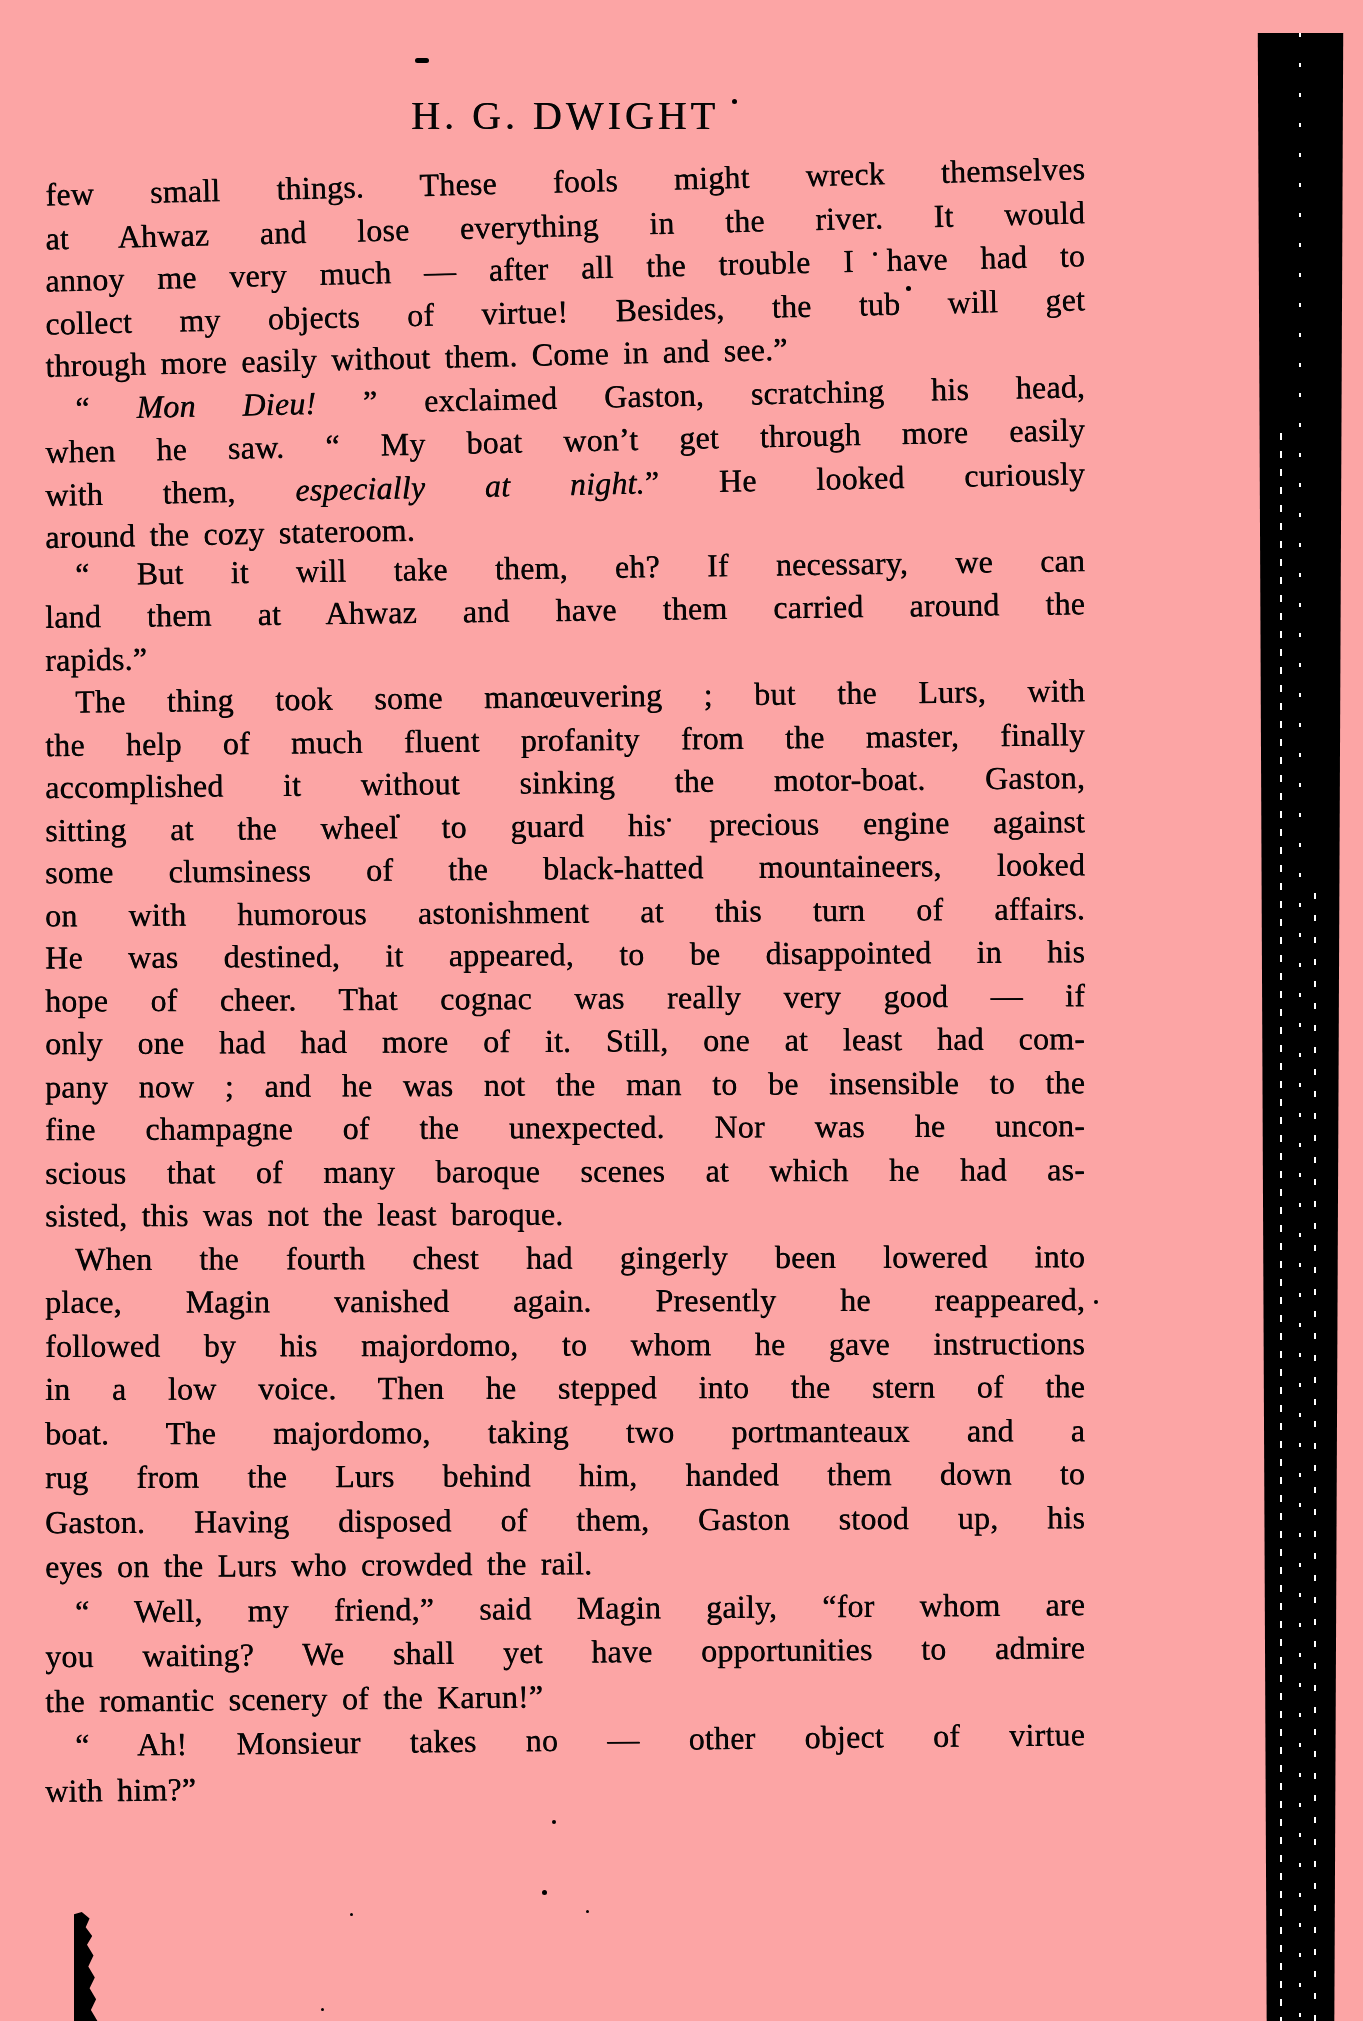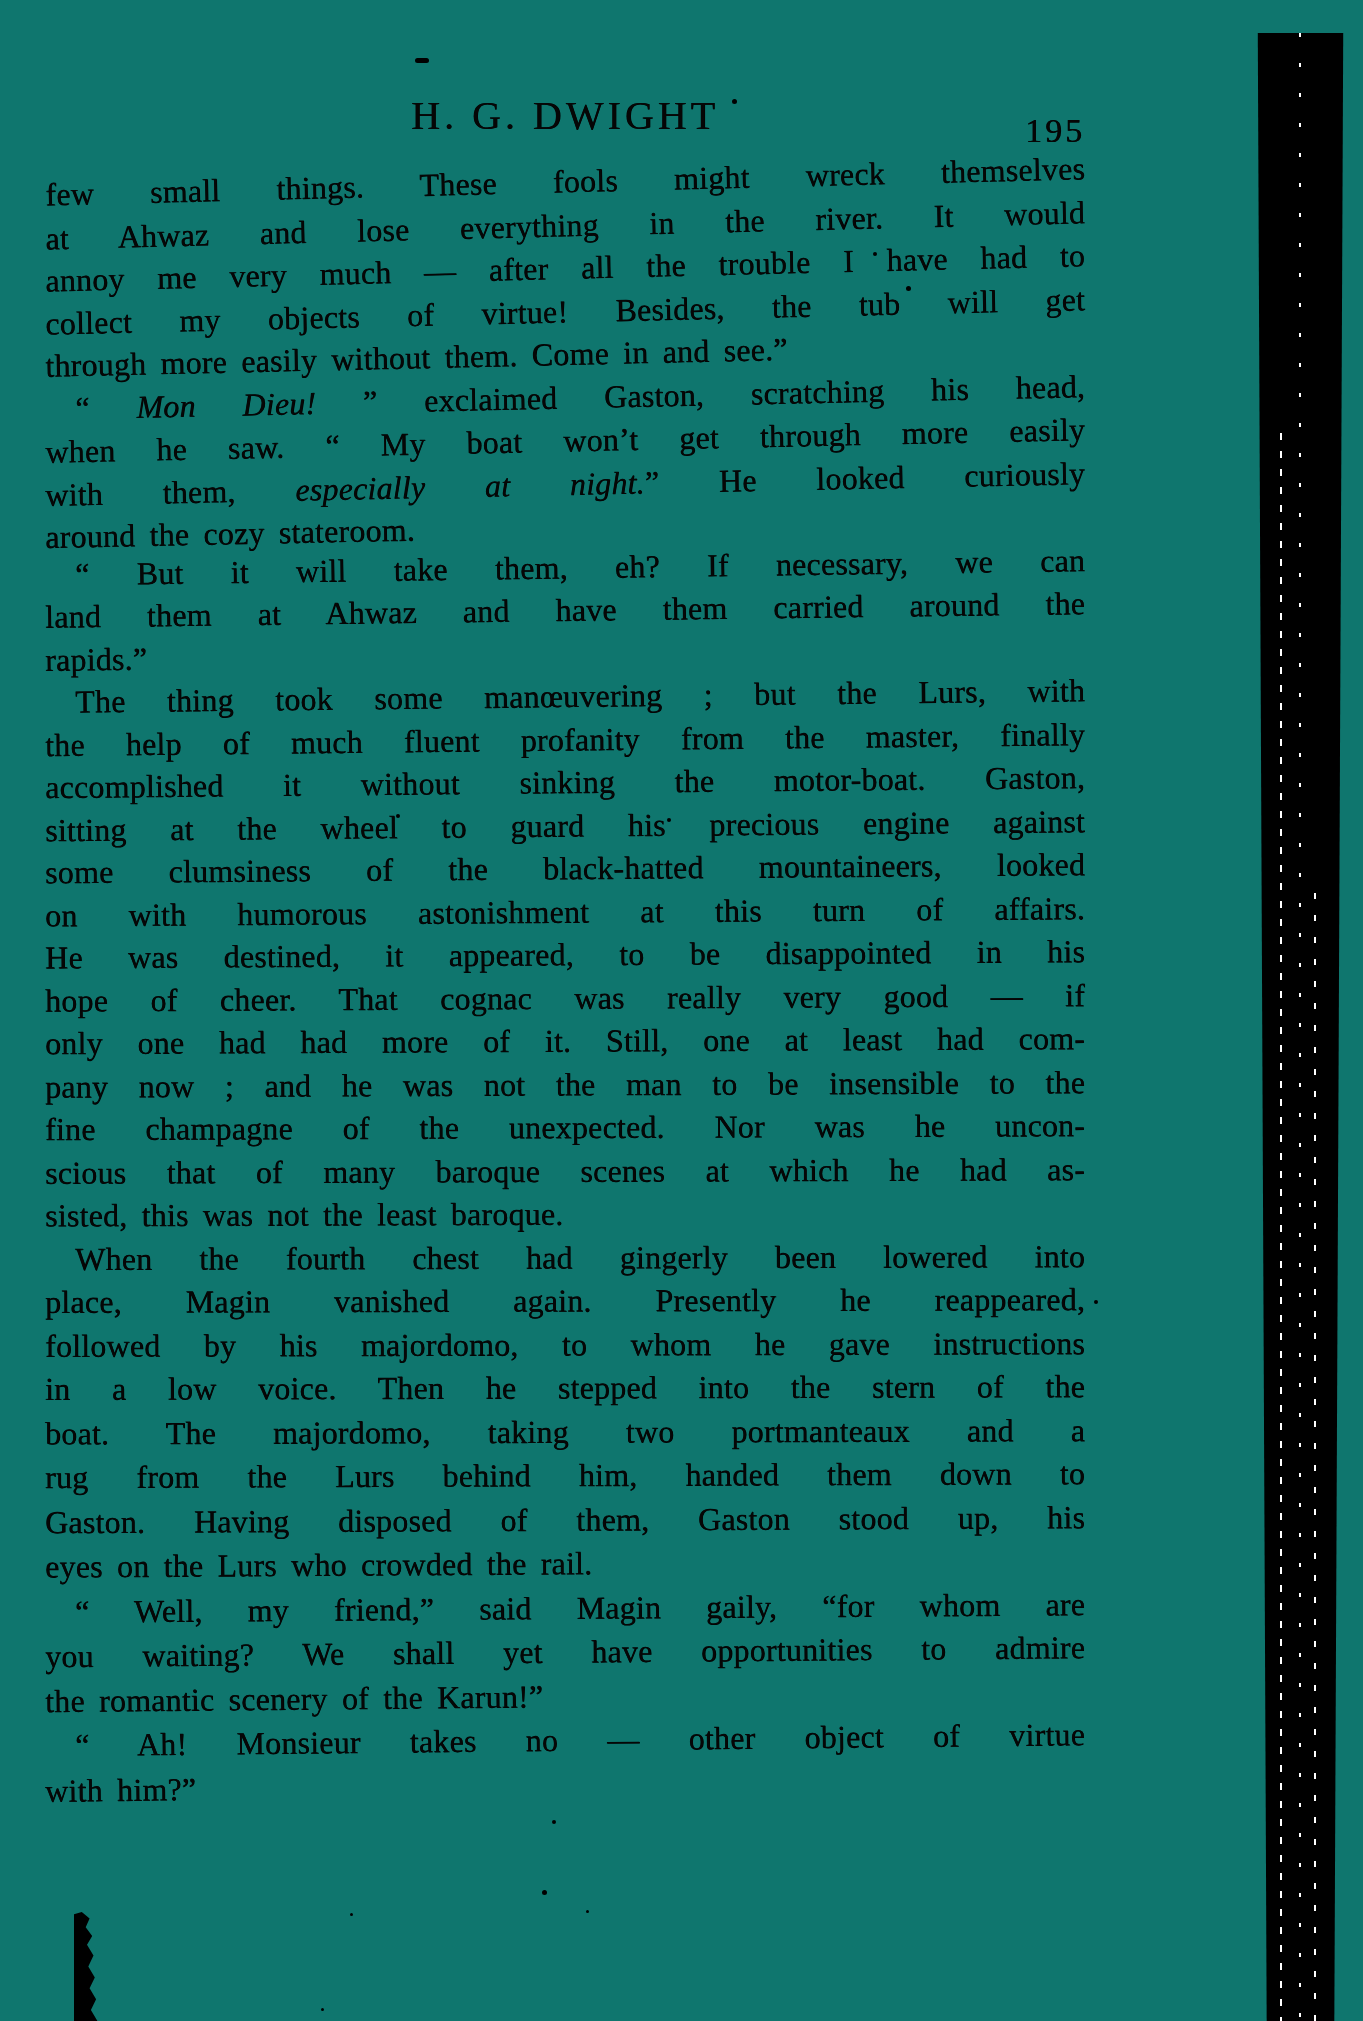--- a/index.html
+++ b/index.html
@@ -1,18 +1,18 @@
 <!DOCTYPE html>
 <html><head>
 <meta charset="utf-8">
 <style>
   html,body{margin:0;padding:0;}
   body{width:1363px;height:2021px;background:#ffffff;position:relative;overflow:hidden;
        font-family:"Liberation Serif","DejaVu Serif",serif;color:#060606;}
-  .page{position:absolute;inset:0;background:#0f766e;}
+  .page{position:absolute;inset:0;background:#fca5a5;}
   .author{position:absolute;top:92px;left:45px;width:1040px;text-align:center;
           font-size:40px;letter-spacing:4px;white-space:nowrap;
           text-shadow:0.4px 0.4px 0 #000;}
   .pagenum{position:absolute;top:112px;left:45px;width:1040px;text-align:right;
            font-size:34px;letter-spacing:3px;text-shadow:0.4px 0.4px 0 #000;}
   .bodytext{position:absolute;left:45px;top:147px;width:1040px;}
   .line{font-size:32px;line-height:43.5px;height:43.5px;
         text-align:justify;text-align-last:justify;
         word-spacing:6px;letter-spacing:0.2px;white-space:nowrap;
         transform-origin:100% 50%;
@@ -33,21 +33,20 @@
         clip-path:polygon(0 2%,30% 0,60% 6%,45% 14%,70% 22%,50% 30%,75% 40%,55% 50%,
                           80% 60%,60% 70%,85% 80%,65% 90%,90% 100%,0 100%);}
   .dot{position:absolute;background:#000;border-radius:50%;}
 </style>
 </head>
 <body>
 
 <div class="page">
 
   <div class="author">H. G. DWIGHT</div>
-  <div class="pagenum">195</div>
 
   <div class="bodytext">
       <div class="line" style="transform: rotate(-1.15deg) skewY(-0.3deg);"><span class="seg">few small things.  These fools might wreck themselves</span></div>
       <div class="line" style="transform: rotate(-1.15deg) skewY(-0.3deg);"><span class="seg">at Ahwaz and lose everything in the river.  It would</span></div>
       <div class="line" style="transform: rotate(-1.1deg) skewY(-0.3deg);"><span class="seg">annoy me very much — after all the trouble I have had to</span></div>
       <div class="line" style="transform: rotate(-1.05deg) skewY(-0.3deg);"><span class="seg">collect my objects of virtue!  Besides, the tub will get</span></div>
       <div class="line pe" style="transform: rotate(-1deg) skewY(-0.3deg);"><span class="seg">through more easily without them.  Come in and see.”</span></div>
       <div class="line ind" style="transform: rotate(-0.95deg) skewY(-0.3deg);"><span class="seg">“ </span><span class="seg it">Mon Dieu! </span><span class="seg">” exclaimed Gaston, scratching his head,</span></div>
       <div class="line" style="transform: rotate(-0.95deg) skewY(-0.3deg);"><span class="seg">when he saw.  “ My boat won’t get through more easily</span></div>
       <div class="line" style="transform: rotate(-0.9deg) skewY(-0.3deg);"><span class="seg">with them, </span><span class="seg it">especially at night.</span><span class="seg">”  He looked curiously</span></div>

